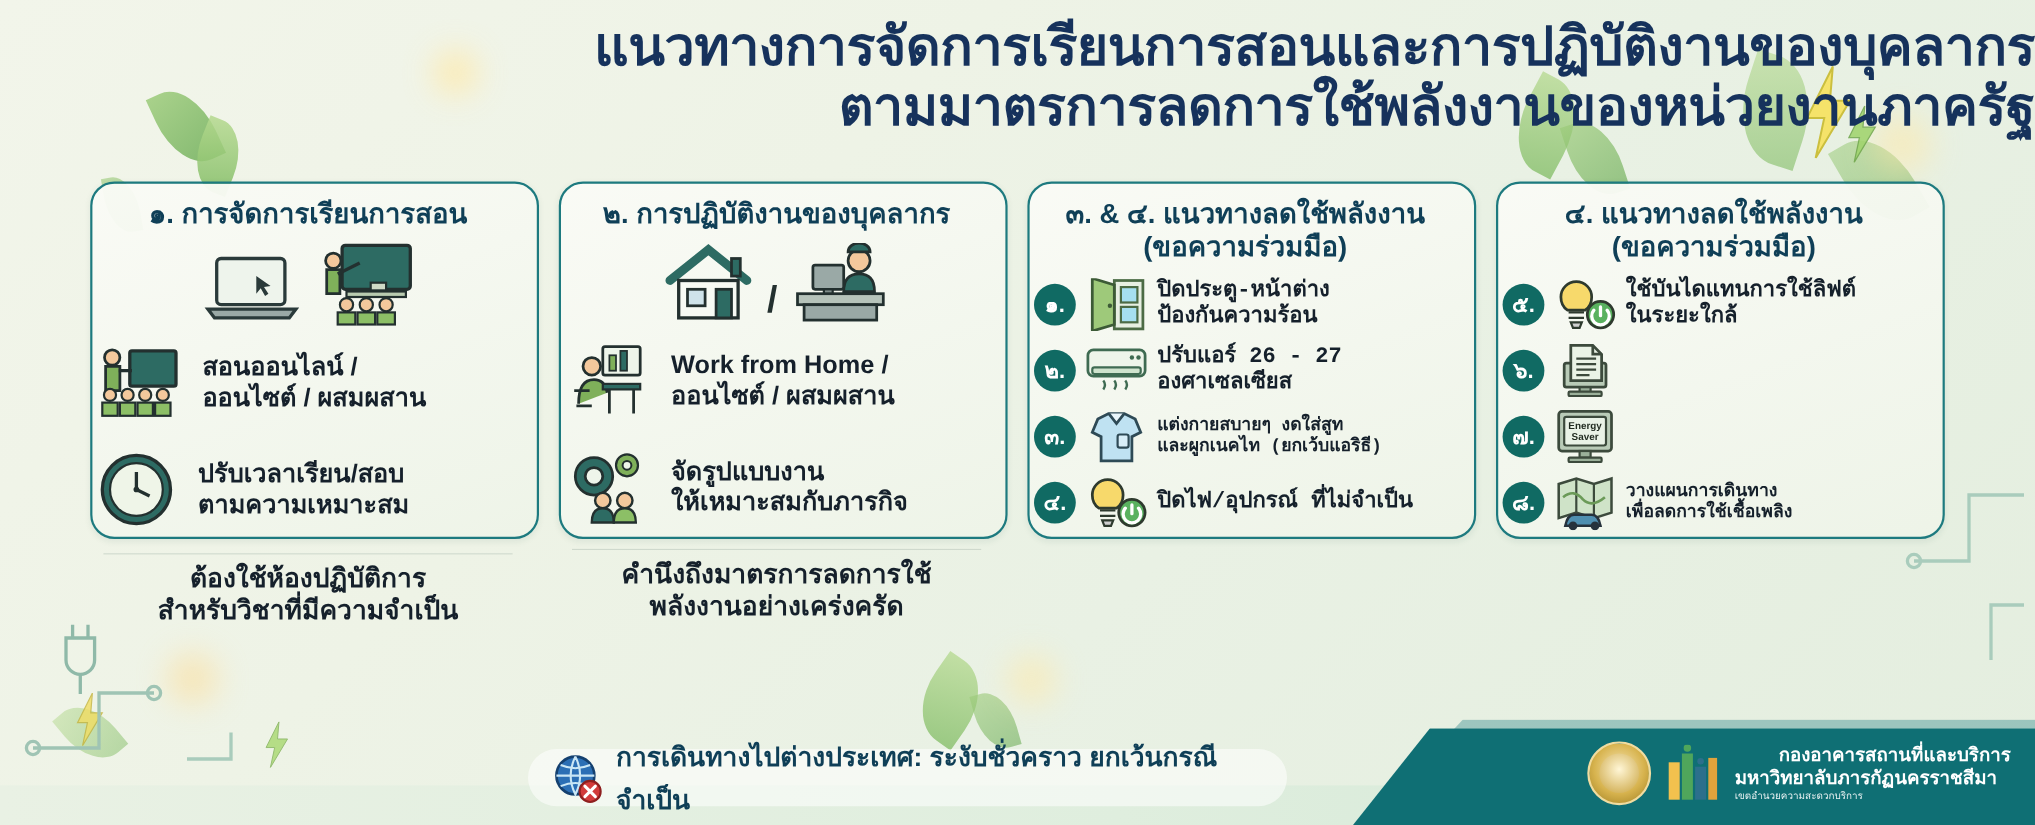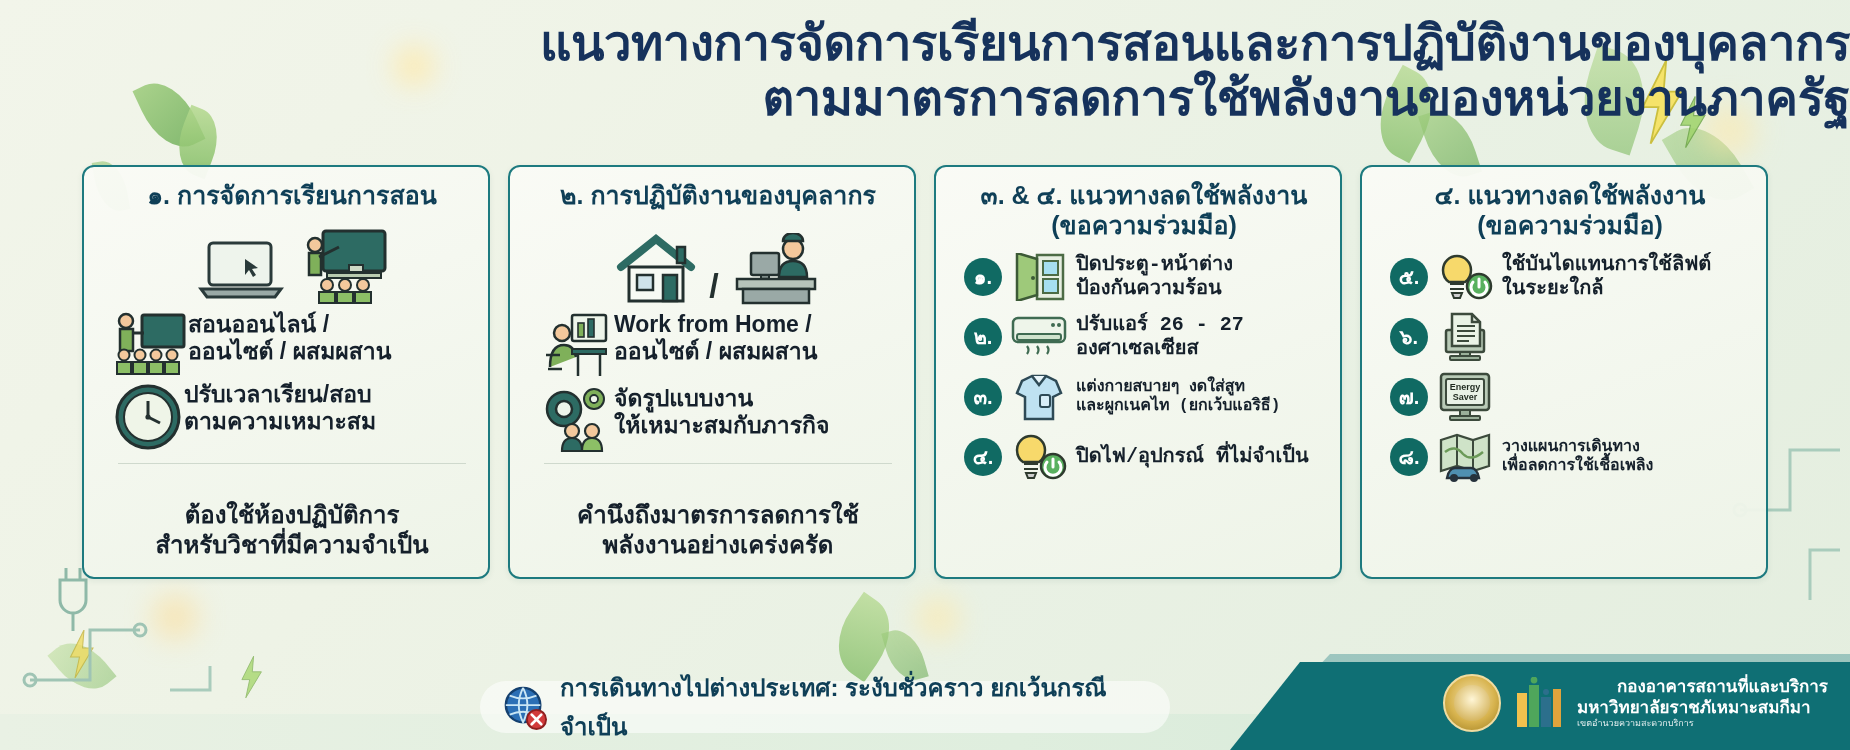--- a/index.html
+++ b/index.html
@@ -42,35 +42,35 @@
   .title .l2{ font-size:49px; letter-spacing:-.5px; }
 
   
   .cards{
     position:absolute; top:165px; left:82px; right:82px;
     display:flex; gap:18px; z-index:4;
   }
   .card{
     flex:1 1 0; min-width:0;
     background:linear-gradient(160deg, rgba(250,251,246,.96), rgba(238,244,232,.95));
-    border:2.5px solid #1d7a7f; border-radius:12px;
-    padding:14px 16px 12px 28px;
-    position:relative; height:414px;
+    border:2.5px solid #1d7a7f; border-radius:22px;
+    padding:14px 16px 12px 4px;
+    position:relative; height:325px;
     display:flex; flex-direction:column;
     box-shadow:0 2px 6px rgba(30,80,70,.08);
   }
   .card-title{
     color:#0f3f57; font-weight:bold; font-size:25px; line-height:1.18;
     text-align:center; margin-bottom:4px;
   }
   .card-title .sub{ display:block; font-size:25px; }
 
   
   .hero-icons{ display:flex; justify-content:center; align-items:flex-end; gap:10px; margin:6px 0 4px; height:84px;}
-  .row{ display:flex; gap:0; margin:2px 0; }
+  .row{ display:flex; align-items:center; gap:20px; margin:14px 0; }
   .row .txt{ color:#15202b; font-weight:bold; font-size:23px; line-height:1.2; }
   .divider{ border-top:1.5px solid #cfd9cd; margin:8px 6px 8px; }
   .card-foot{
     margin-top:auto; text-align:center; color:#15202b;
     font-weight:bold; font-size:24px; line-height:1.22; padding-bottom:6px;
   }
 
   
   .num-list{ display:flex; flex-direction:column; gap:10px; margin-top:8px;}
   .num-item{ display:flex; align-items:center; gap:9px; }
@@ -476,16 +476,16 @@
       <rect x="6" y="16" width="10" height="34" fill="#f2c14e"></rect>
       <rect x="18" y="8" width="10" height="42" fill="#4fa65b"></rect>
       <rect x="30" y="20" width="10" height="30" fill="#2c6f8c"></rect>
       <rect x="42" y="12" width="8" height="38" fill="#e0a33c"></rect>
       <circle cx="23" cy="3" r="3.4" fill="#4fa65b"></circle>
       <circle cx="35" cy="15" r="3" fill="#2c6f8c"></circle>
     </svg>
   </div>
   <div class="logo-text">
     <div class="t1">กองอาคารสถานที่และบริการ</div>
-    <div class="t2">มหาวิทยาลัยราชภัเหมาะสมกีมา</div>
+    <div class="t2">มหาวิทยาลับภารกัฏนครราชสีมา</div>
     <div class="t3">เขตอำนวยความสะดวกบริการ</div>
   </div>
 </div>
 
 </body></html>

